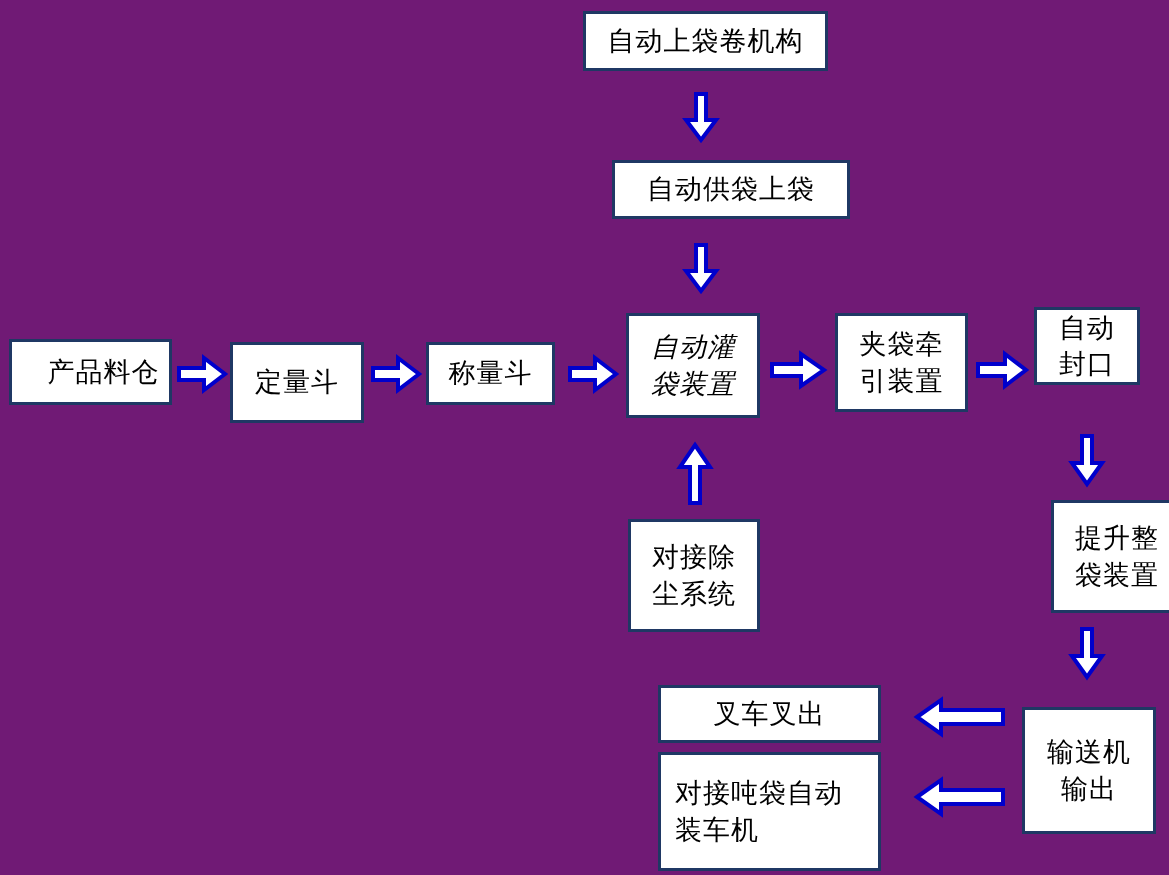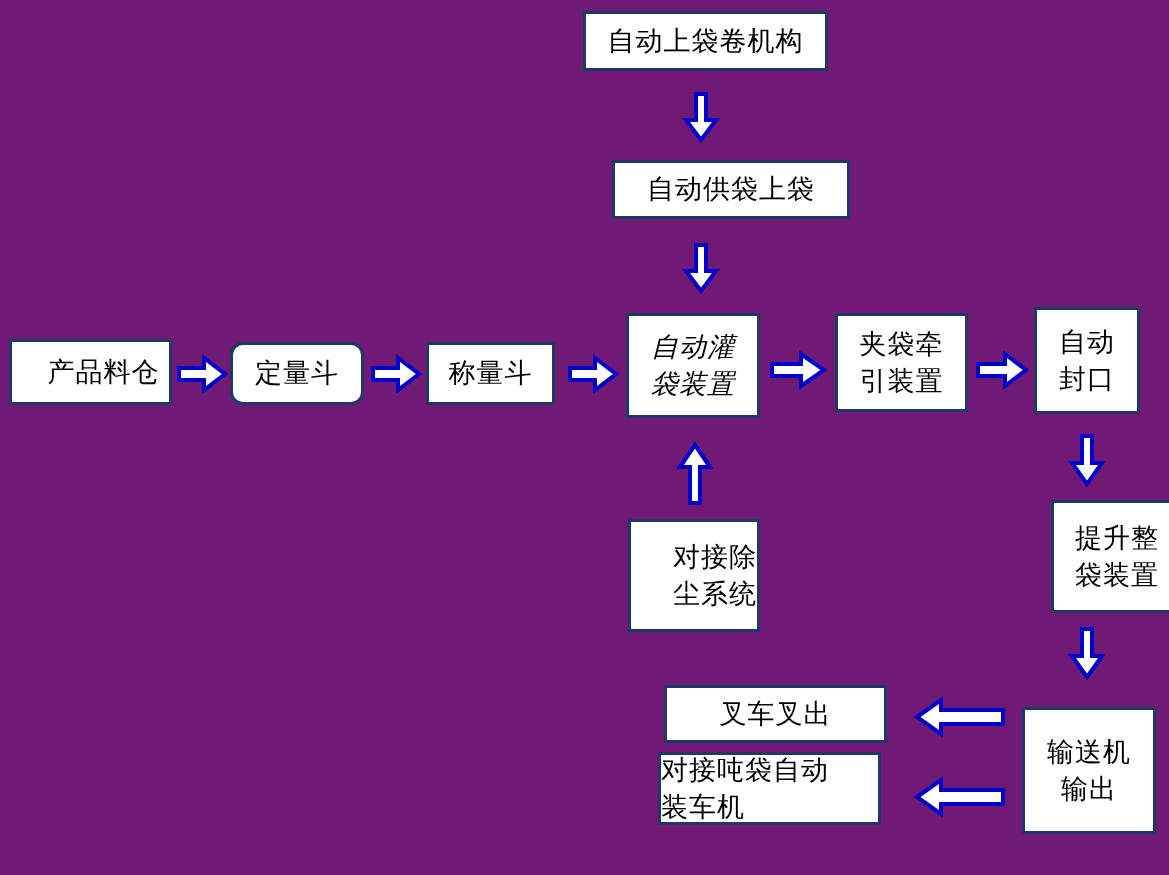--- a/index.html
+++ b/index.html
@@ -47,63 +47,63 @@
   </div>
 
   <div class="node" style="left:589px; top:160px; width:238px; height:59px;margin-left:23px;">
     <span class="line">自动供袋上袋</span>
   </div>
 
   <div class="node" style="left:9px; top:339px; width:163px; height:66px;padding-left:26px;">
     <span class="line">产品料仓</span>
   </div>
 
-  <div class="node" style="left:230px; top:342px; width:134px; height:63px;border-radius:13px;">
+  <div class="node" style="left:230px; top:342px; width:134px; height:81px;">
     <span class="line">定量斗</span>
   </div>
 
   <div class="node" style="left:426px; top:342px; width:129px; height:63px;align-items:center;">
     <span class="line">称量斗</span>
   </div>
 
   <div class="node" style="left:626px; top:313px; width:134px; height:105px;font-style:italic;">
     <span class="line">自动灌</span>
     <span class="line">袋装置</span>
   </div>
 
   <div class="node" style="left:835px; top:313px; width:133px; height:99px;text-align:center;">
     <span class="line">夹袋牵</span>
     <span class="line">引装置</span>
   </div>
 
-  <div class="node" style="left:1034px; top:307px; width:106px; height:107px;">
+  <div class="node" style="left:1034px; top:307px; width:106px; height:78px;">
     <span class="line">自动</span>
     <span class="line">封口</span>
   </div>
 
-  <div class="node" style="left:628px; top:519px; width:132px; height:113px;align-items:flex-end;">
+  <div class="node" style="left:628px; top:519px; width:132px; height:113px;">
     <span class="line">对接除</span>
     <span class="line">尘系统</span>
   </div>
 
   <div class="node" style="left:1051px; top:500px; width:132px; height:113px;align-items:center;">
     <span class="line">提升整</span>
     <span class="line">袋装置</span>
   </div>
 
   <div class="node" style="left:1022px; top:687px; width:134px; height:127px;margin-top:20px;">
     <span class="line">输送机</span>
     <span class="line">输出</span>
   </div>
 
-  <div class="node" style="left:658px; top:685px; width:223px; height:58px;margin-left:6px;">
+  <div class="node" style="left:658px; top:685px; width:223px; height:58px;">
     <span class="line">叉车叉出</span>
   </div>
 
-  <div class="node" style="left:658px; top:752px; width:223px; height:73px; align-items:flex-start; ">
+  <div class="node" style="left:658px; top:752px; width:223px; height:119px; align-items:flex-start; padding-left:14px;">
     <span class="line">对接吨袋自动</span>
     <span class="line" style="align-self:flex-start;">装车机</span>
   </div>
 
   <div class="arrow" style="left:684px; top:92px; width:34px; height:50px;">
     <svg width="34" height="50" viewBox="0 0 34 50">
       <polygon points="12,2 22,2 22,28 32,28 17,48 2,28 12,28" fill="#ffffff" stroke="#0000CC" stroke-width="4" stroke-linejoin="miter"></polygon>
     </svg>
   </div>
 

